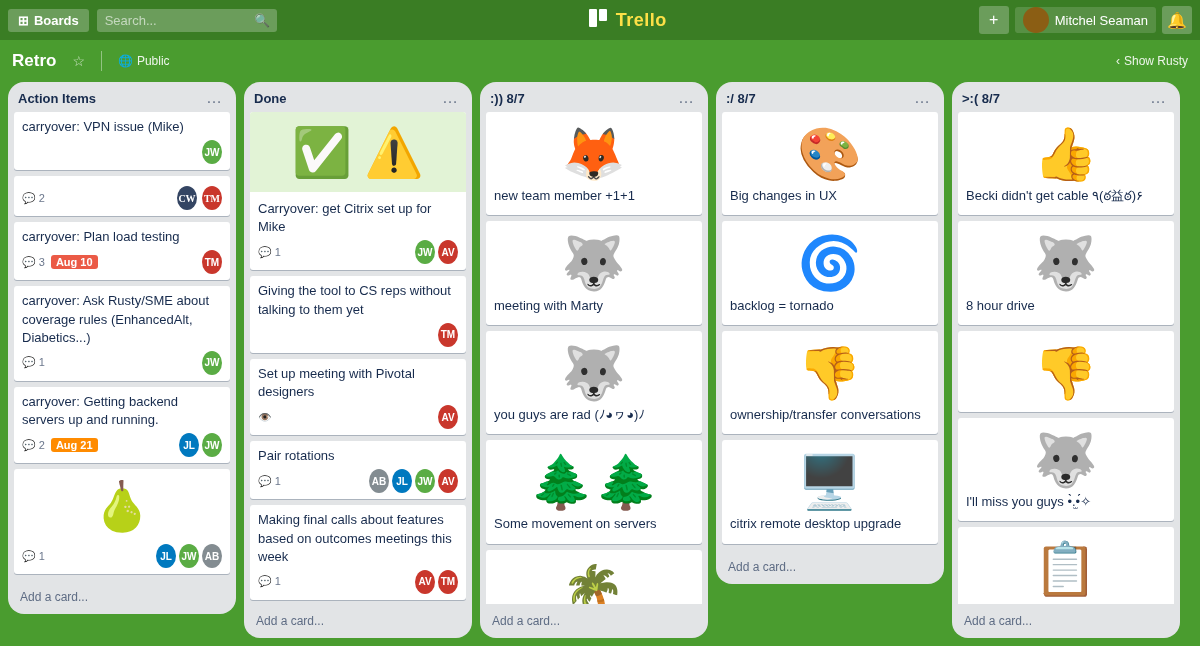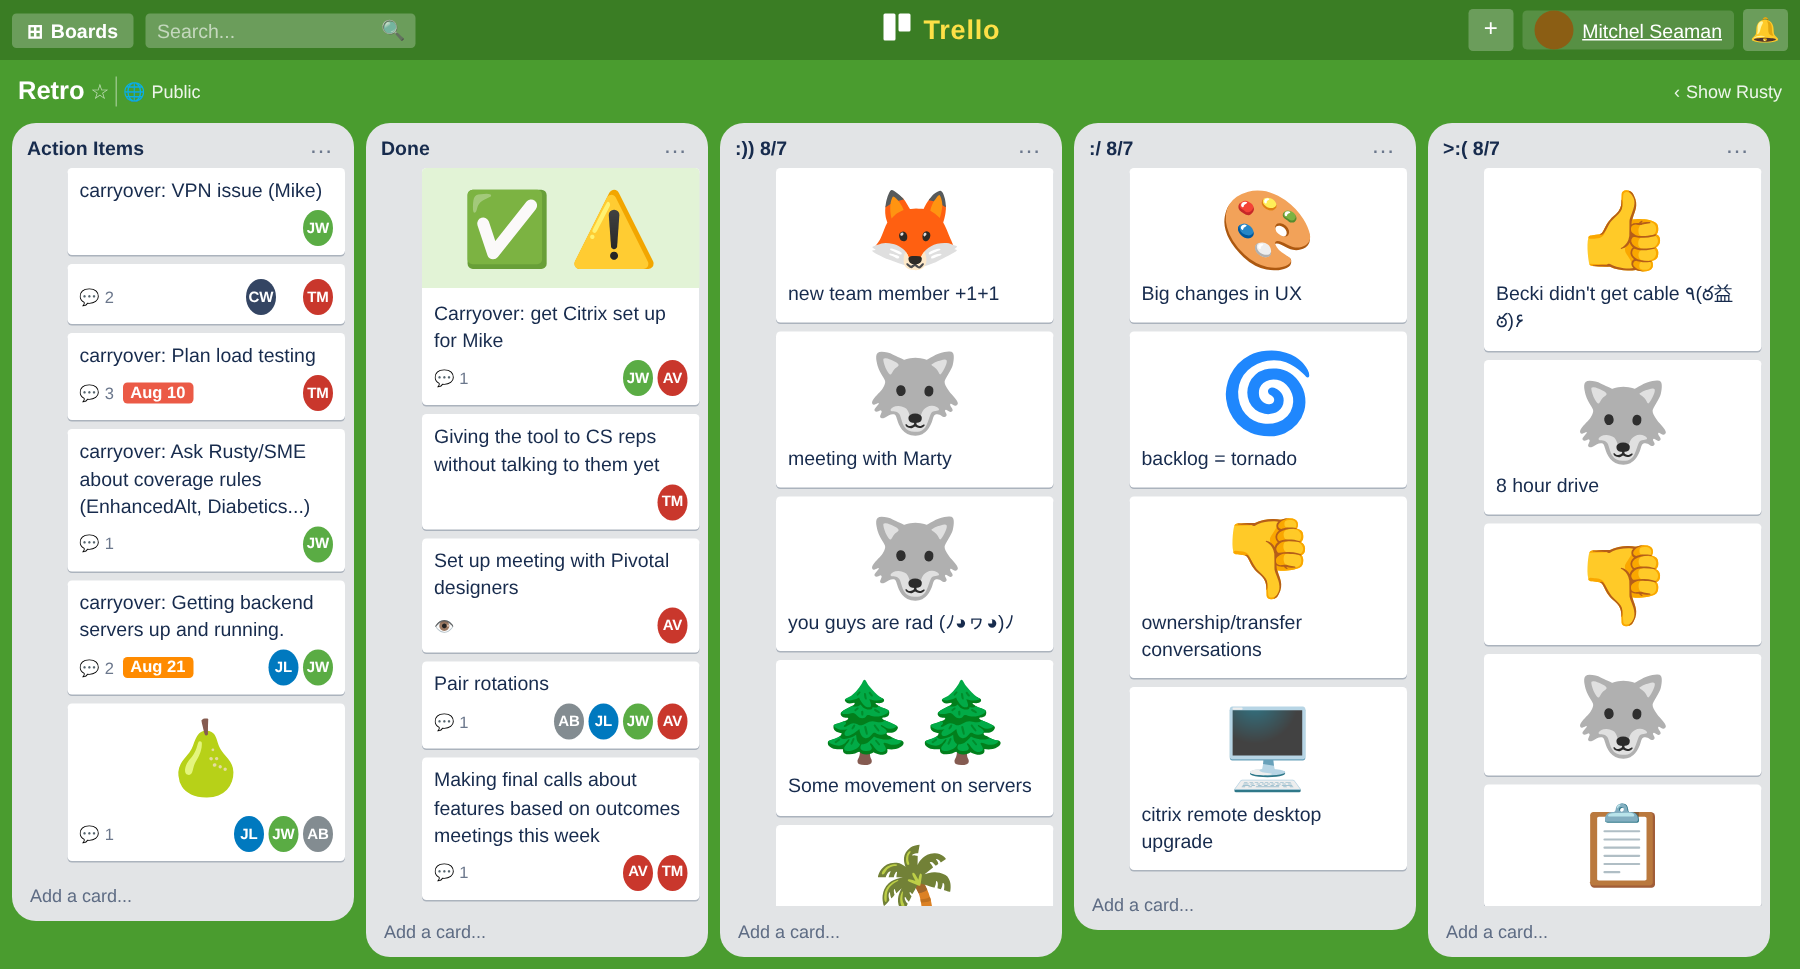--- a/index.html
+++ b/index.html
@@ -71,37 +71,36 @@
       background: rgba(255,255,255,0.15);
       border: none;
       border-radius: 3px;
       color: #fff;
       cursor: pointer;
       padding: 0 8px;
       font-size: 13px;
       display: flex;
       align-items: center;
       gap: 6px;
-      text-decoration: underline;
     }
     .avatar-circle {
       width: 26px;
       height: 26px;
       border-radius: 50%;
       background: #8B6914;
       display: inline-block;
     }
 
     
     .board-header {
       height: 42px;
       display: flex;
       align-items: center;
       padding: 0 12px;
-      gap: 4px;
+      gap: 16px;
     }
     .board-title {
       color: #fff;
       font-size: 17px;
       font-weight: 700;
     }
     .star-icon { color: rgba(255,255,255,0.7); font-size: 14px; cursor: pointer; }
     .divider-v { width: 1px; height: 20px; background: rgba(255,255,255,0.4); }
     .board-visibility {
       color: rgba(255,255,255,0.9);
@@ -161,21 +160,20 @@
       color: #6b778c;
       cursor: pointer;
       font-size: 16px;
       line-height: 1;
       padding: 0 4px;
     }
     .list-cards {
       overflow-y: auto;
       padding: 0 6px;
       flex: 1;
-      margin-left: 31px;
     }
     .list-footer {
       padding: 6px 8px;
       flex-shrink: 0;
     }
     .add-card-btn {
       color: #5e6c84;
       font-size: 12px;
       background: none;
       border: none;
@@ -337,21 +335,21 @@
           <div class="card-text">carryover: VPN issue (Mike)</div>
           <div class="card-meta">
             <div style="display: flex; gap: 3px; margin-left: auto;">
               <span class="member-avatar" style="background: rgb(90, 172, 68);">JW</span>
             </div>
           </div>
         </div>
         <div class="card">
           <div class="card-meta">
             <span class="card-meta-item">💬 2</span>
-            <div style="display: flex; gap: 18px; margin-left: auto;">
+            <div style="display: flex; gap: 5px; margin-left: auto; font-family: Liberation Serif, serif;">
               <span class="member-avatar" style="background: rgb(52, 69, 99);">CW</span>
               <span class="member-avatar" style="background: rgb(201, 55, 44);">TM</span>
             </div>
           </div>
         </div>
         <div class="card">
           <div class="card-text">carryover: Plan load testing</div>
           <div class="card-meta">
             <span class="card-meta-item">💬 3</span>
             <span class="card-due-badge overdue">Aug 10</span>
@@ -521,20 +519,21 @@
         </div>
         <div class="card">
           <div style="font-size: 52px; text-align: center; padding: 8px 0px 4px; line-height: 1.1;">🐺</div>
           <div class="card-text">8 hour drive</div>
         </div>
         <div class="card">
           <div style="font-size: 52px; text-align: center; padding: 8px 0px 4px; line-height: 1.1;">👎</div>
         </div>
         <div class="card">
           <div style="font-size: 52px; text-align: center; padding: 8px 0px 4px; line-height: 1.1;">🐺</div>
+          <div class="card-text">I'll miss you guys •̀.̫•́✧</div>
         </div>
         <div class="card">
           <div style="font-size: 52px; text-align: center; padding: 8px 0px 4px; line-height: 1.1;">📋</div>
         </div>
       </div>
       <div class="list-footer"><button class="add-card-btn">Add a card...</button></div>
     </div>
   </div>
 
 </body></html>

